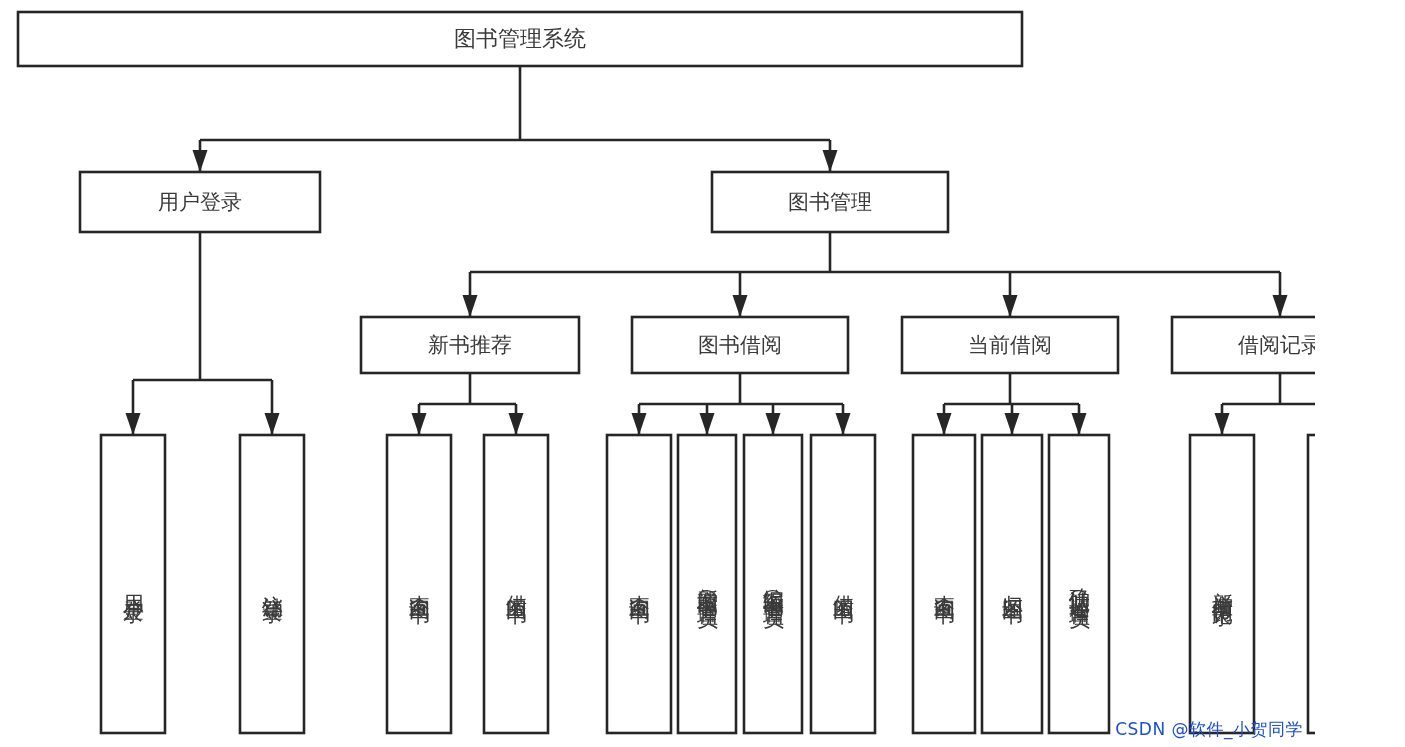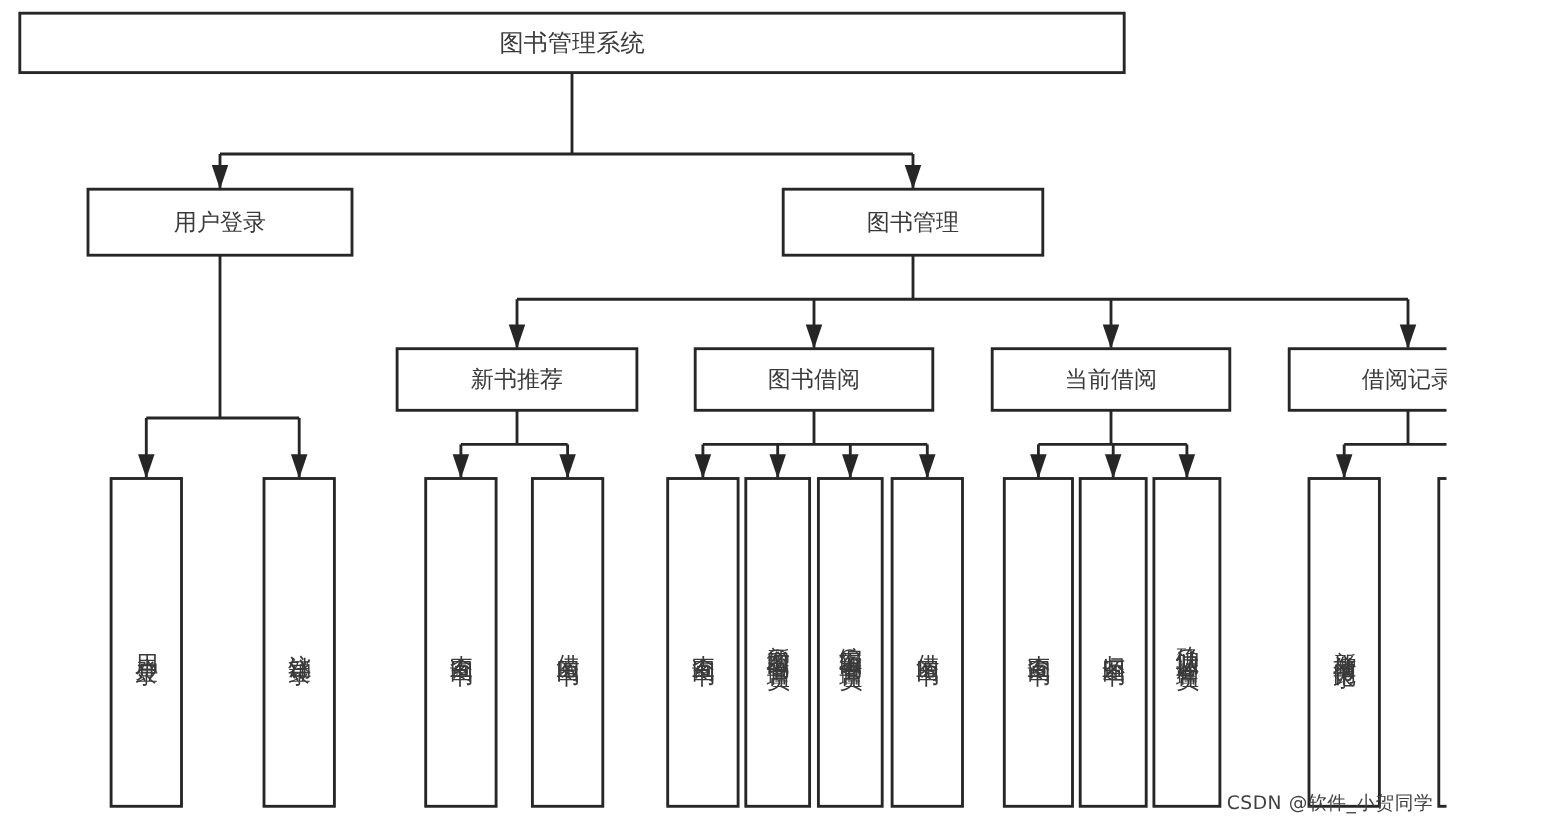--- a/index.html
+++ b/index.html
@@ -64,21 +64,21 @@
     align-items: center;
     justify-content: center;
     pointer-events: none;
   }
   .watermark {
     position: absolute;
     right: 12px;
     bottom: 6px;
     font-family: "DejaVu Sans", "Liberation Sans", sans-serif;
     font-size: 17px;
-    color: #404040;
+    color: #1d4ed8;
     white-space: nowrap;
     letter-spacing: 0.5px;
   }
 </style>
 </head>
 <body>
 
 <div id="diagram-root">
 
   <svg id="tree-svg" viewBox="0 0 1405 747">

